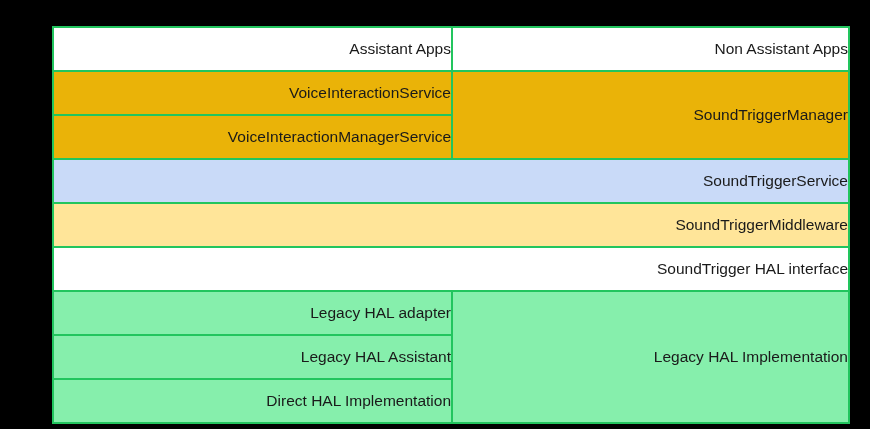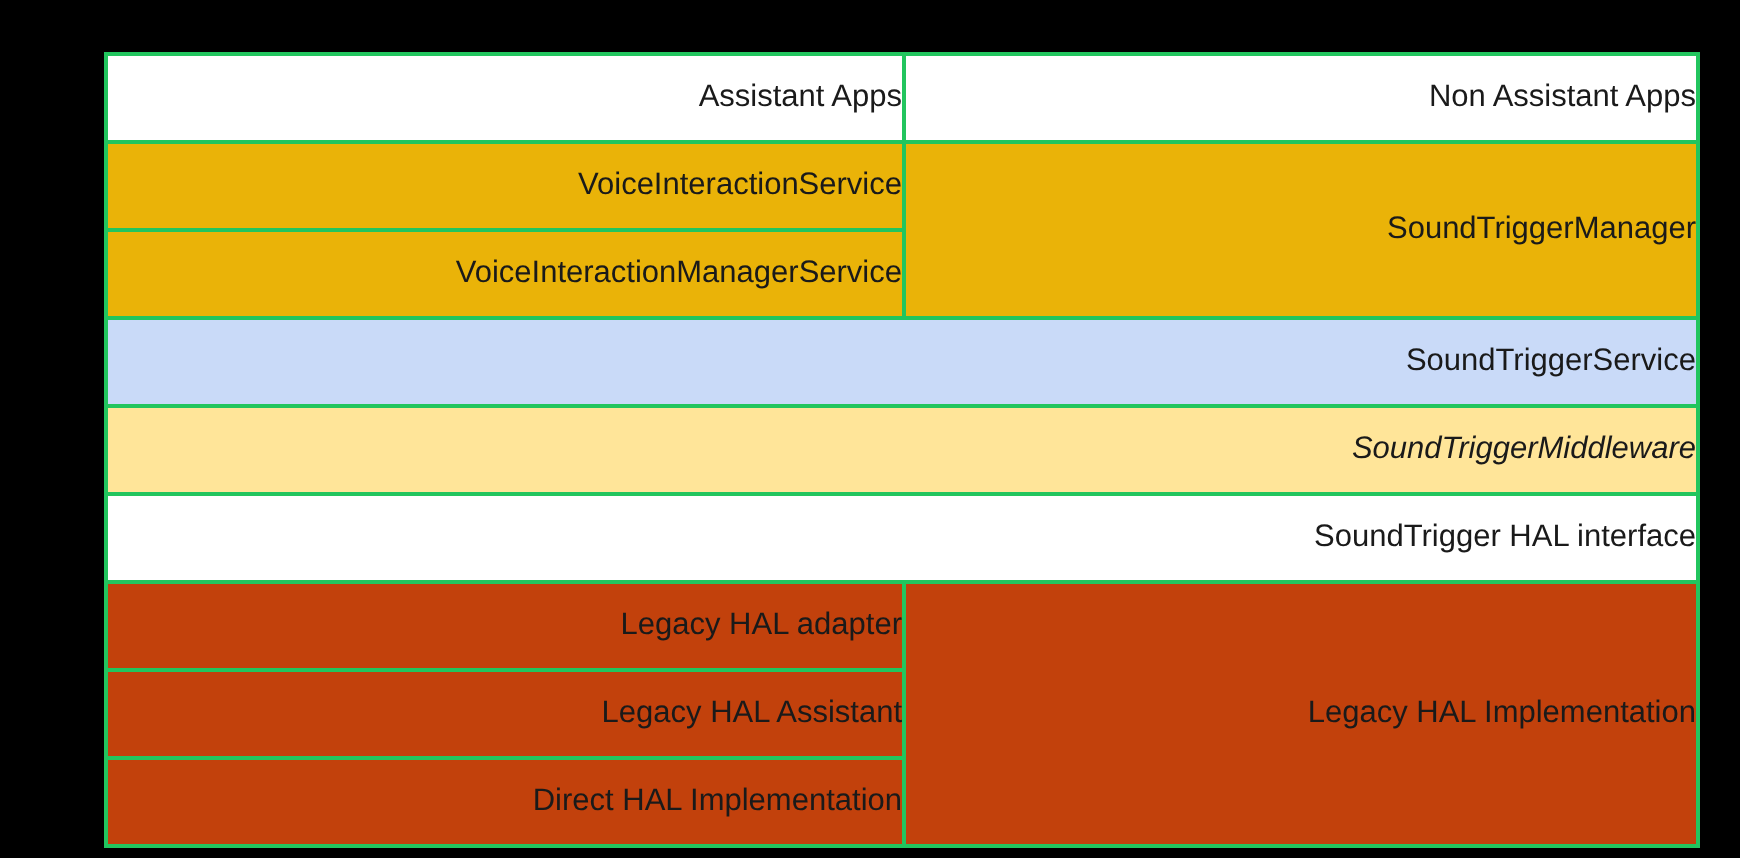--- a/index.html
+++ b/index.html
@@ -48,22 +48,22 @@
   }
 
   
   col.left-col  { width: 399px; }
   col.right-col { width: 397px; }
 
   
   .fill-white  { background: #ffffff; }
   .fill-peach  { background: #eab308; }
   .fill-blue   { background: #c9daf8; margin-top: 38px; }
-  .fill-yellow { background: #ffe599; font-style: italic; }
-  .fill-green  { background: #c2410c; }
+  .fill-yellow { background: #ffe599; }
+  .fill-green  { background: #86efac; }
 </style>
 </head>
 <body>
 
 <div id="canvas">
 
   <table id="diagram">
     <colgroup>
       <col class="left-col">
       <col class="right-col">

